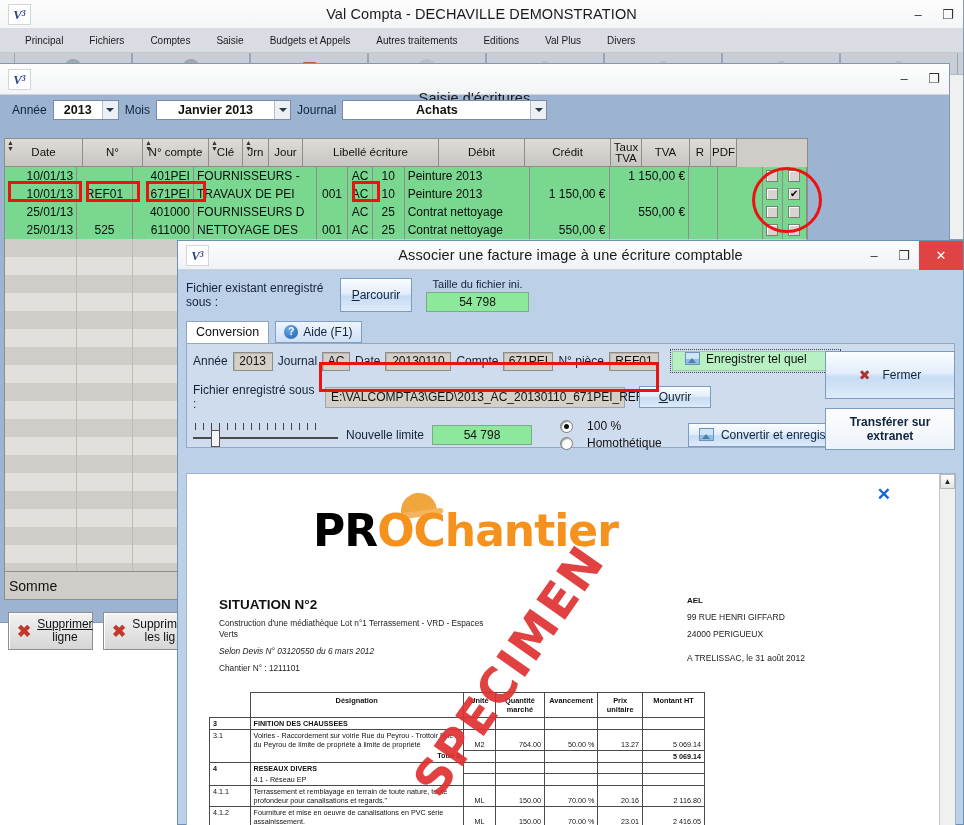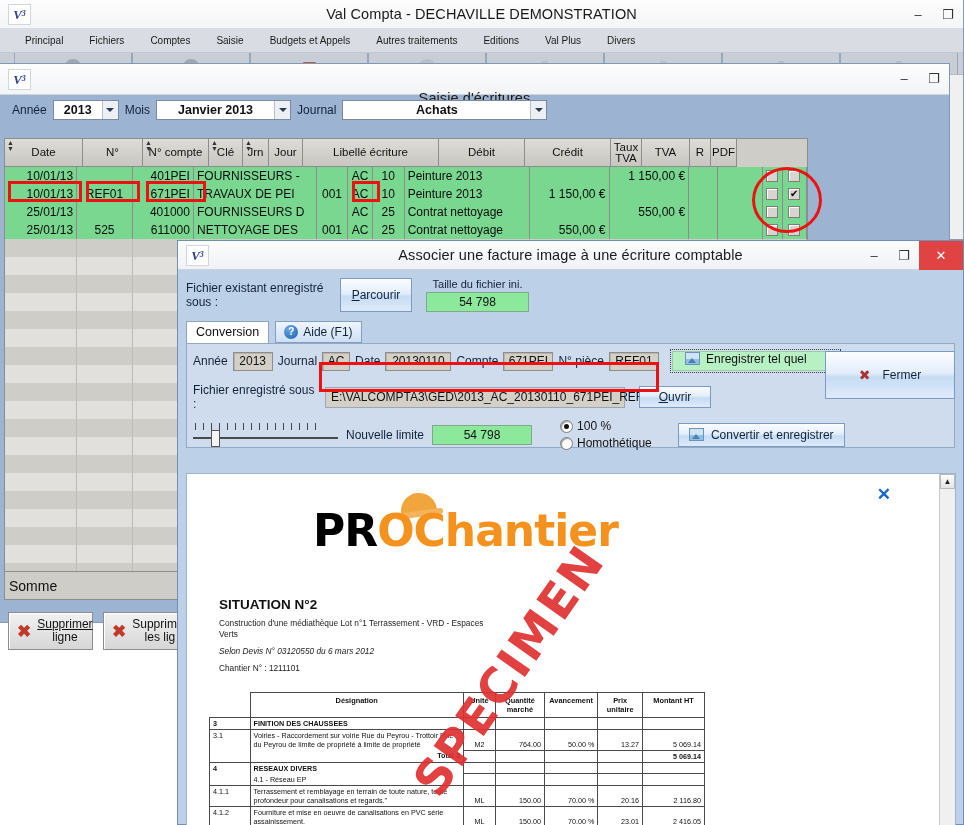--- a/index.html
+++ b/index.html
@@ -231,21 +231,21 @@
     position: absolute; top: 2px; left: 2px; width: 128px; height: 7px;
     background-image: repeating-linear-gradient(to right, #444 0 1px, transparent 1px 8px);
   }
   .slider .track {
     position: absolute; top: 16px; left: 0; width: 145px; height: 2px; background: #4a4a4a;
   }
   .slider .thumb {
     position: absolute; top: 9px; left: 18px; width: 9px; height: 17px;
     background: #f4f4f4; border: 1px solid #555;
   }
-  .radio { display: flex; align-items: center; gap: 4px; font-size: 12px; color: #111; text-align: center; }
+  .radio { display: flex; align-items: center; gap: 14px; font-size: 12px; color: #111; text-align: center; }
   .rdot {
     width: 13px; height: 13px; border-radius: 50%;
     background: #fff; border: 1px solid #7b7b7b; box-shadow: inset 1px 1px 1px #999;
     display: flex; align-items: center; justify-content: center;
   }
   .rdot.on:after { content:""; width: 5px; height: 5px; border-radius: 50%; background: #111; }
 
   
   .preview-wrap {
     position: absolute; left: 8px; top: 203px; width: 770px; height: 378px;
@@ -953,37 +953,47 @@
             <span>Convertir et enregistrer</span>
           </div>
         </div>
       </div>
 
       <div style="position:absolute;right:8px;top:81px;width:130px">
         <div class="btn-blue" style="height:48px;gap:12px">
           <span style="color:#a33;font-size:14px">✖</span>
           <span>Fermer</span>
         </div>
+        <div class="btn-blue" style="height:42px;margin-top:9px;font-weight:bold;flex-direction:column;gap:0;background:linear-gradient(to bottom,#fdfdfe,#eef3fa)">
+          <span>Transférer sur</span>
+          <span>extranet</span>
+        </div>
       </div>
 
       <div class="preview-wrap">
         <div class="doc">
 
           <div class="doc-close">✕</div>
 
           <div class="helmet"></div>
           <div class="logo"><span class="pro">PR</span><span class="ch">O</span><span class="ch">Chantier</span></div>
 
           <div class="inv-left">
             <div class="inv-t2">SITUATION N°2</div>
             <div class="inv-s">Construction d'une médiathèque Lot n°1 Terrassement - VRD - Espaces Verts</div>
             <div class="inv-s ital">Selon Devis N° 03120550 du 6 mars 2012</div>
             <div class="inv-s">Chantier N° :  1211101</div>
           </div>
 
+          <div class="inv-right">
+            <div class="inv-r1">AEL</div>
+            <div class="inv-r">99 RUE HENRI GIFFARD</div>
+            <div class="inv-r">24000    PERIGUEUX</div>
+            <div class="inv-r" style="margin-top:14px">A TRELISSAC, le 31 août 2012</div>
+          </div>
 
           <table class="inv-table">
             <thead>
               <tr>
                 <th style="width:38px;border-top:none;border-left:none" class="no-b"></th>
                 <th style="width:200px">Désignation</th>
                 <th style="width:30px">Unité</th>
                 <th style="width:46px"><span>Quantité</span><br><span>marché</span></th>
                 <th style="width:50px">Avancement</th>
                 <th style="width:42px"><span>Prix</span><br><span>unitaire</span></th>

